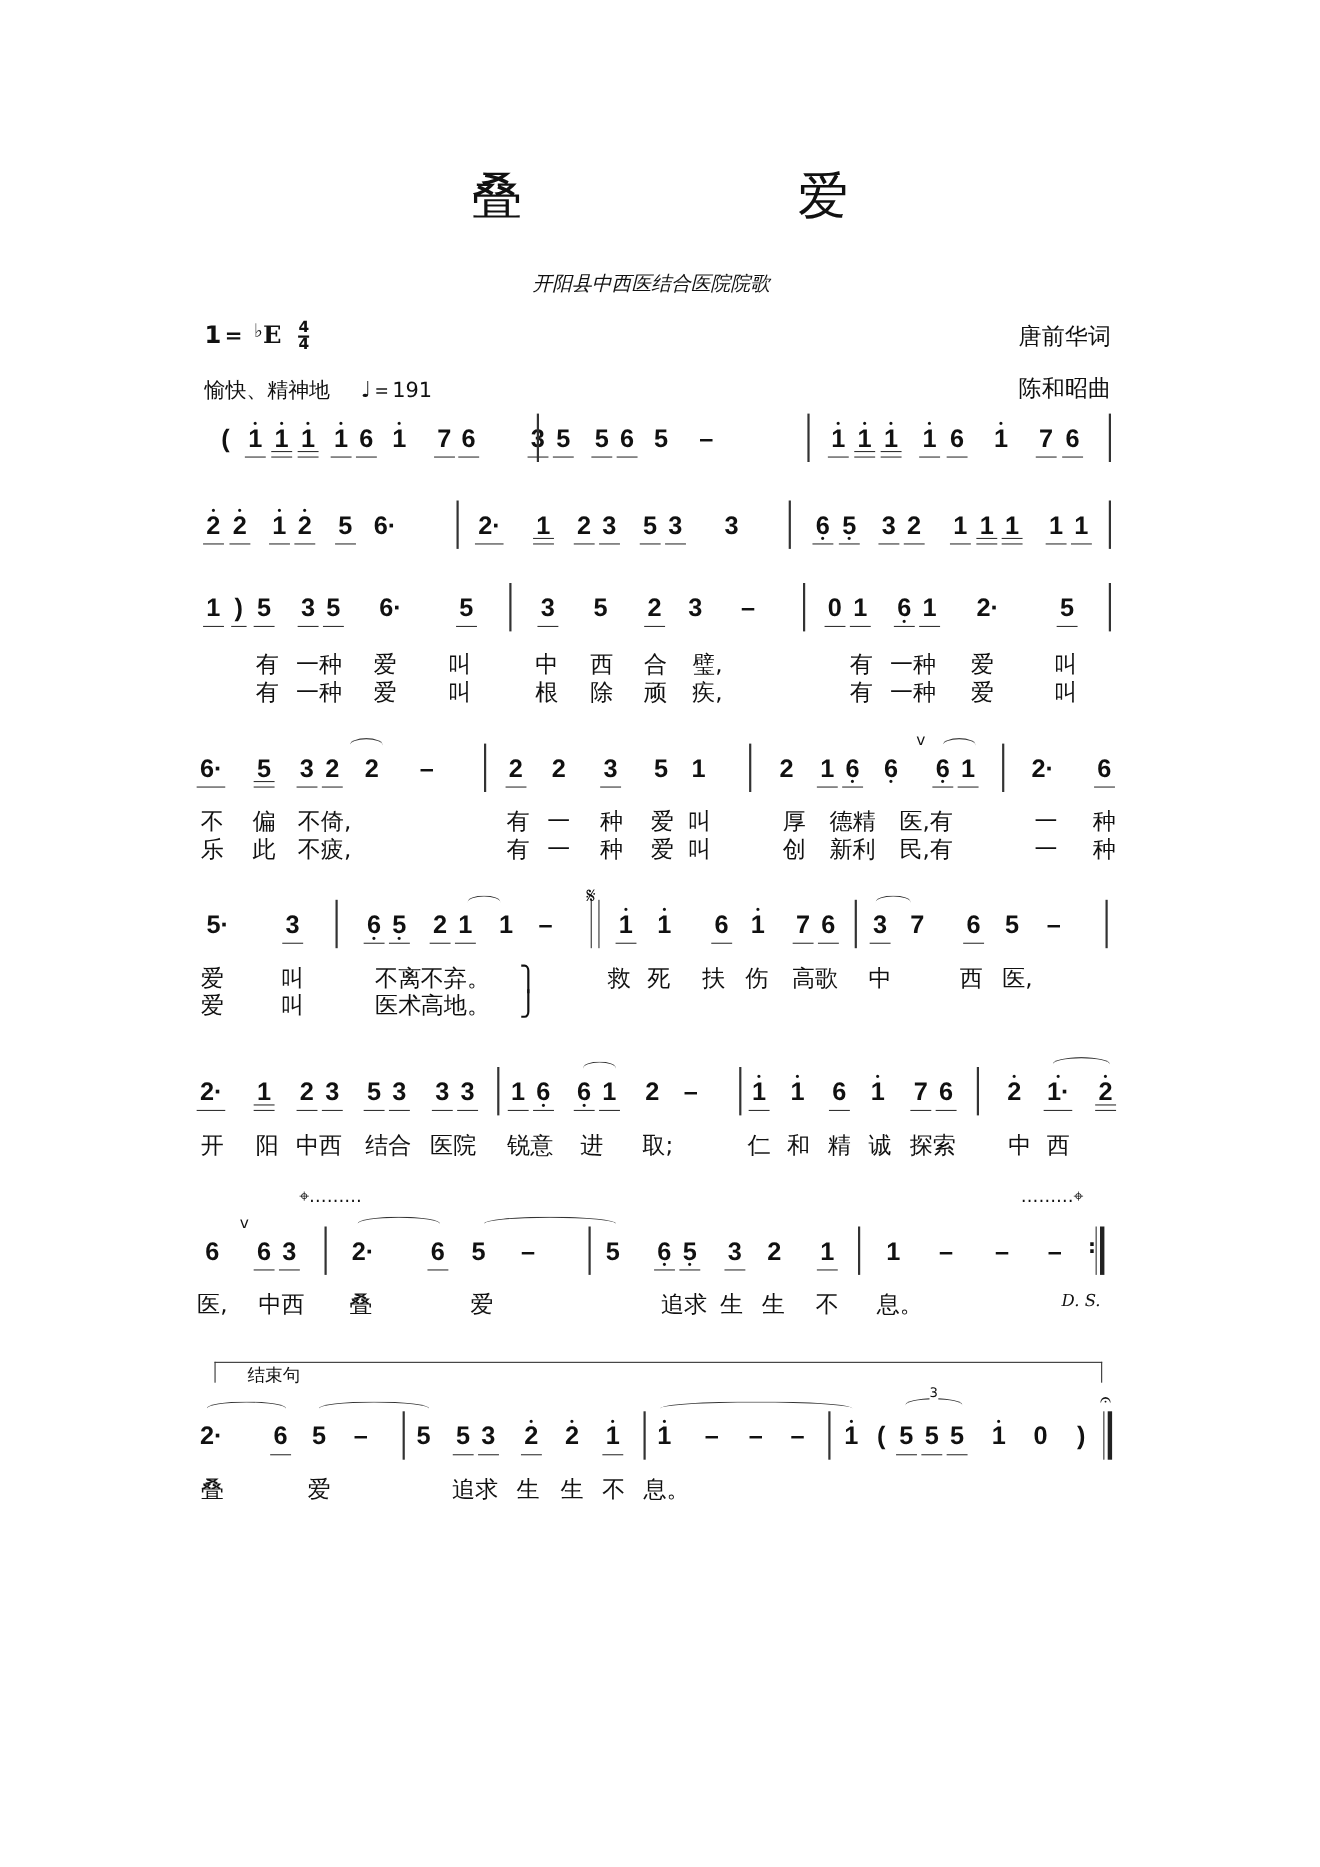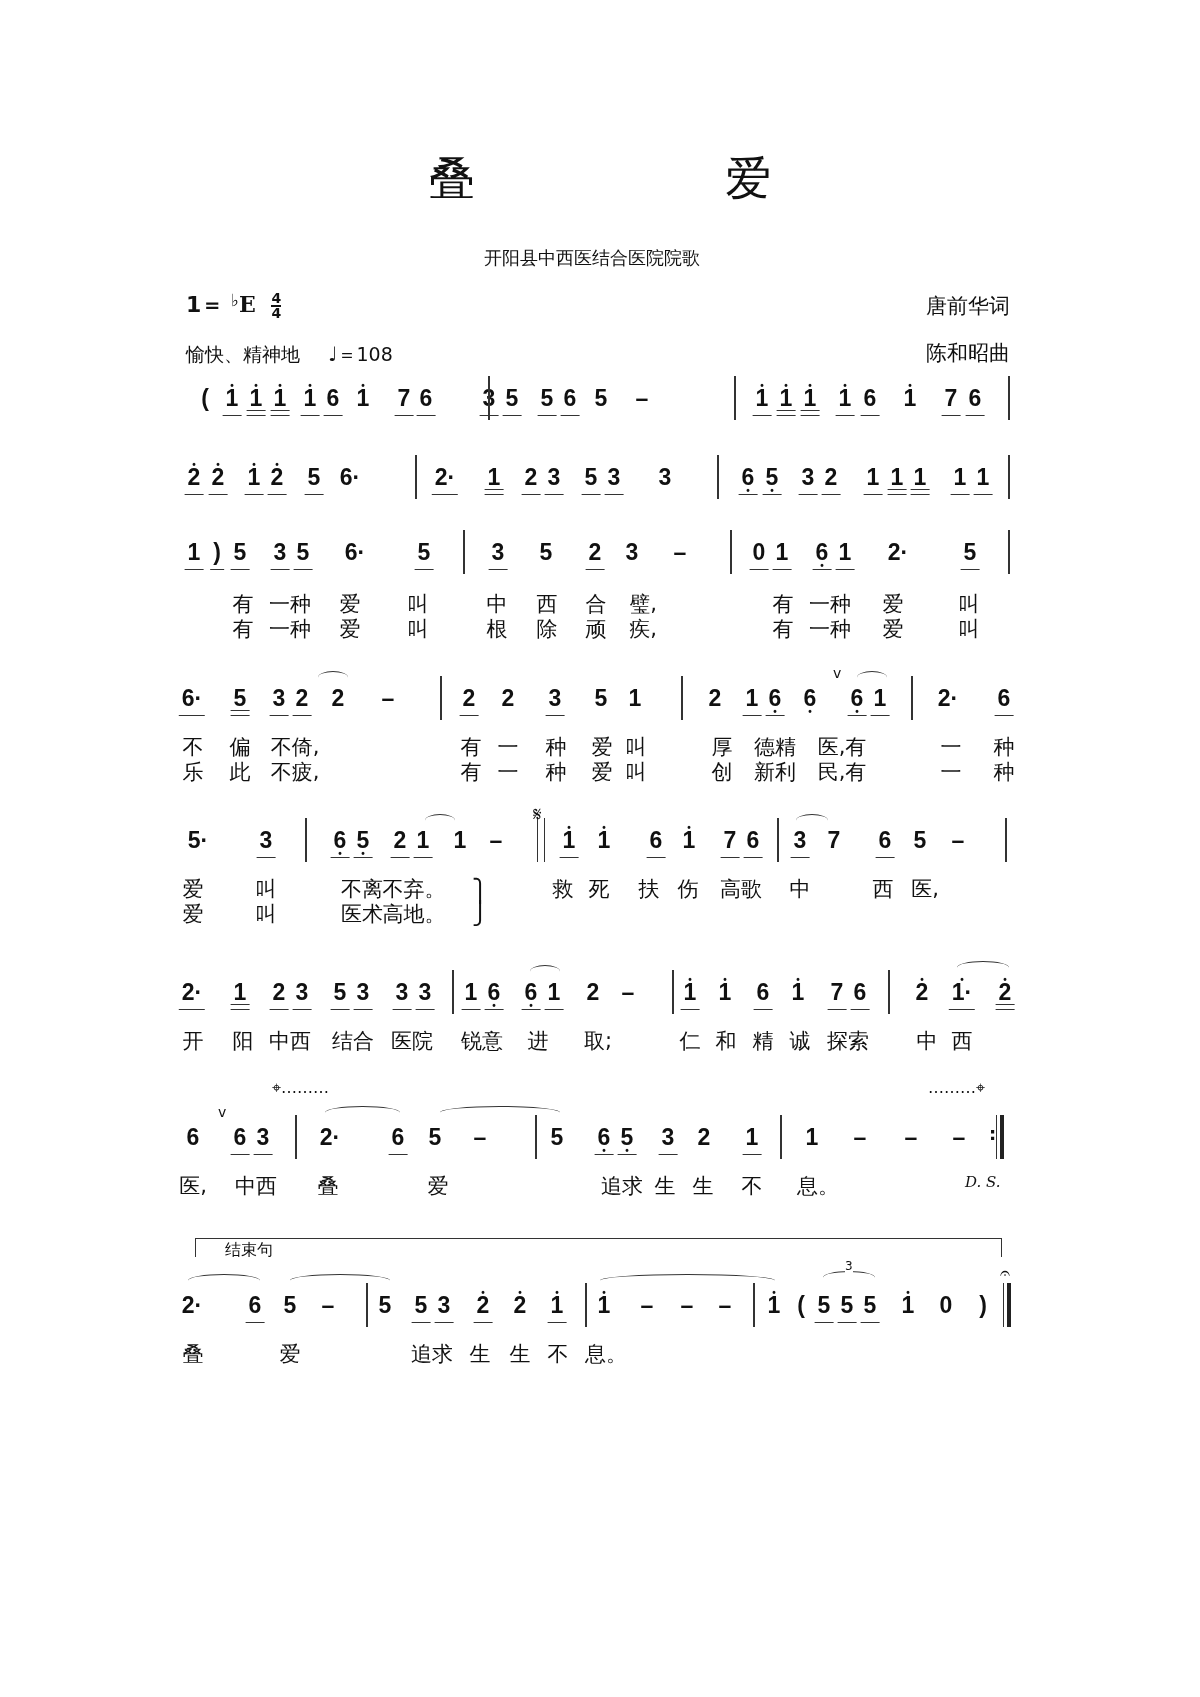--- a/index.html
+++ b/index.html
@@ -1,21 +1,21 @@
 <!DOCTYPE html>
 <html><head>
 <meta charset="utf-8">
 <style>
   html, body { margin: 0; padding: 0; background: #ffffff; }
   body { width: 1200px; height: 1697px; position: relative; overflow: hidden;
          font-family: "DejaVu Sans", "Liberation Sans", sans-serif; color: #111; }
   .abs { position: absolute; }
   .title { left: 0; width: 1200px; top: 148px; text-align: center; font-family: "DejaVu Serif", serif;
            font-size: 46px; letter-spacing: 118px; text-indent: 118px; }
-  .subtitle { left: 0; width: 1184px; top: 246px; text-align: center; font-size: 18px; }
+  .subtitle { left: 0; width: 1184px; top: 246px; text-align: center; font-size: 18px; font-style: italic; }
   .key { left: 186px; top: 290px; font-size: 22px; font-weight: bold; }
   .key .flat { font-size: 17px; vertical-align: 6px; font-weight: normal; }
   .key .frac { display: inline-block; vertical-align: middle; text-align: center; font-size: 14px; line-height: 13px; margin-left: 8px; }
   .key .frac span { display: block; }
   .key .frac .top { border-bottom: 2px solid #111; }
   .tempo { left: 186px; top: 342px; font-size: 19px; }
   .lyricist { right: 190px; top: 292px; font-size: 21px; }
   .composer { right: 190px; top: 339px; font-size: 21px; }
   .note { position: absolute; font-size: 23px; font-weight: bold; font-family: "Liberation Sans", sans-serif; transform: translateX(-50%); line-height: 28px; }
   .note.u1::after { content: ""; position: absolute; left: -3px; right: -3px; bottom: -4px; border-bottom: 1.5px solid #333; }
@@ -40,21 +40,21 @@
 <div class="abs key">
   <span>1＝</span>
   <span class="flat">♭</span><span style="font-family:'DejaVu Serif',serif;">E</span>
   <span class="frac">
     <span class="top">4</span>
     <span>4</span>
   </span>
 </div>
 <div class="abs tempo">
   <span>愉快、精神地</span>
-  <span style="margin-left:22px;font-size:20px;">♩</span><span>＝108</span>
+  <span style="margin-left:22px;font-size:20px;">♩</span><span>＝191</span>
 </div>
 <div class="abs lyricist">唐前华词</div>
 <div class="abs composer">陈和昭曲</div>
 
 <div id="score">
     <div class="note" style="left: 205px; top: 384px;">(</div>
     <div class="note u1 hi" style="left: 232px; top: 384px;">1</div>
     <div class="note u2 hi" style="left: 256px; top: 384px;">1</div>
     <div class="note u2 hi" style="left: 280px; top: 384px;">1</div>
     <div class="note u1 hi" style="left: 310px; top: 384px;">1</div>

